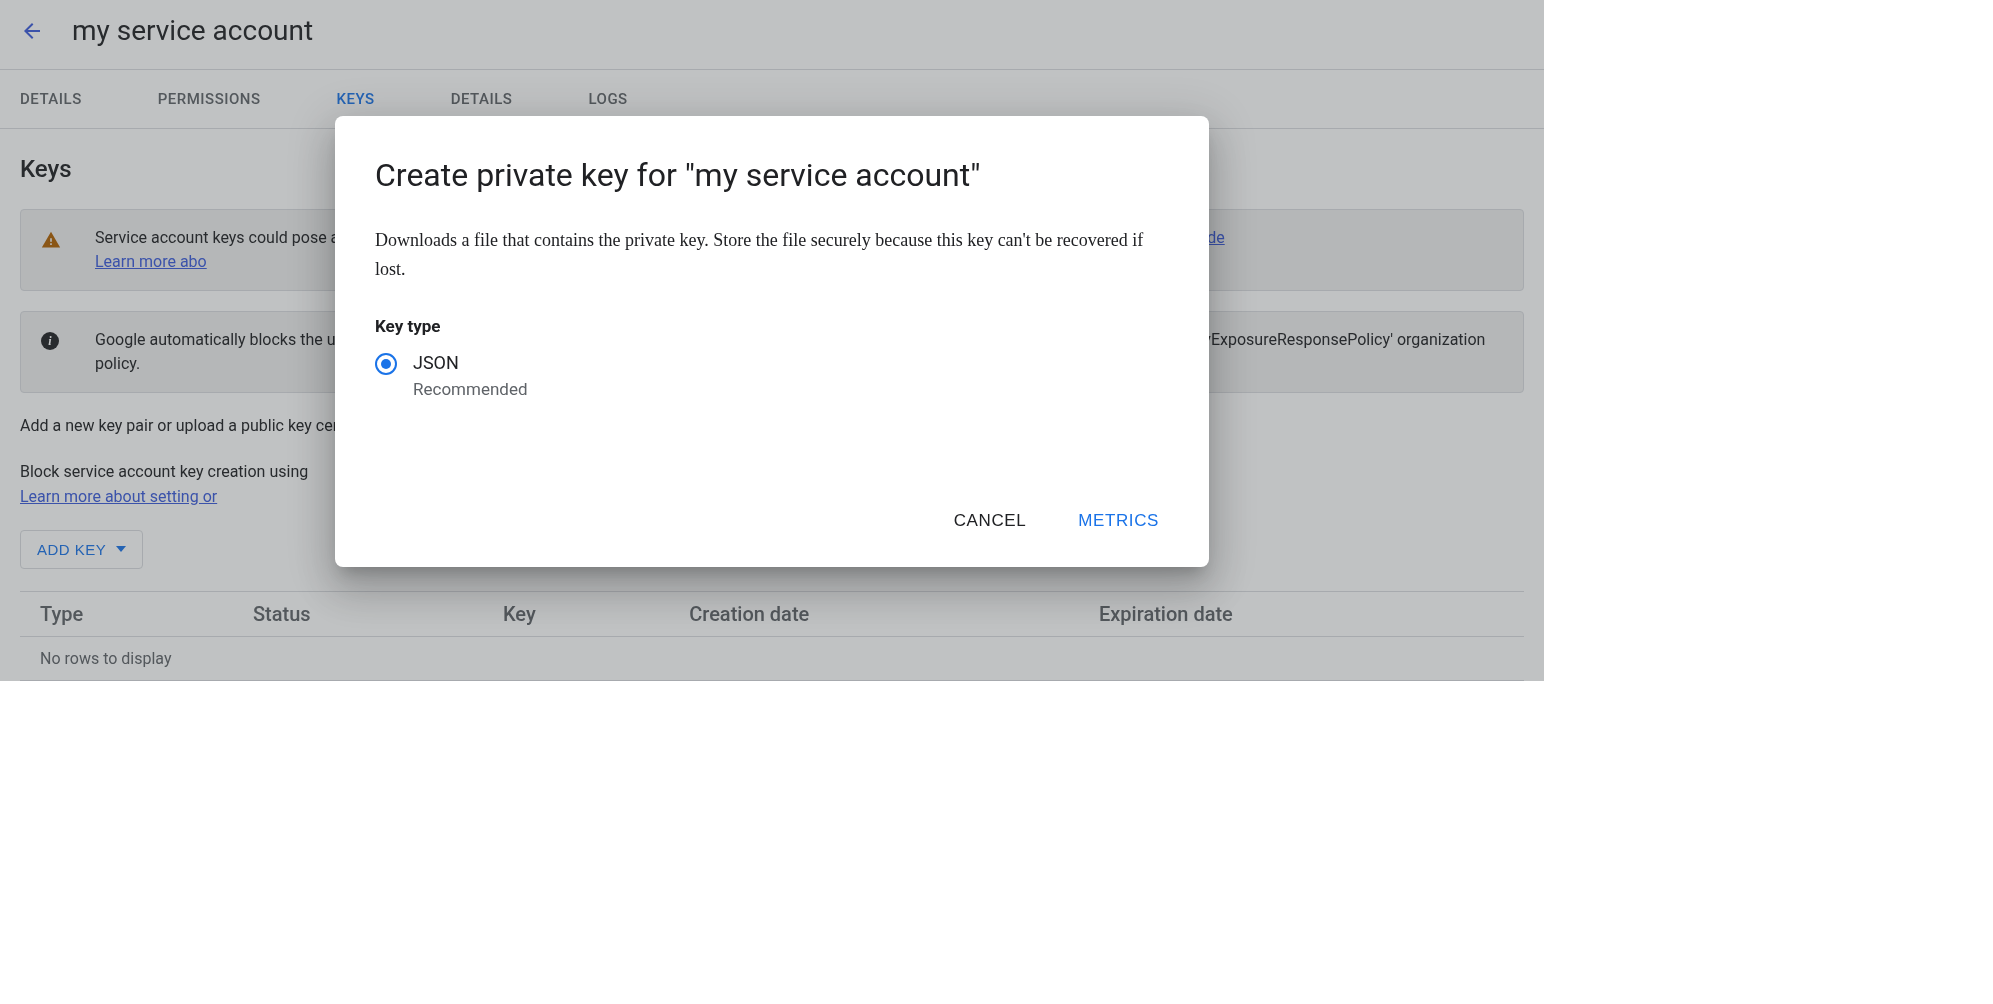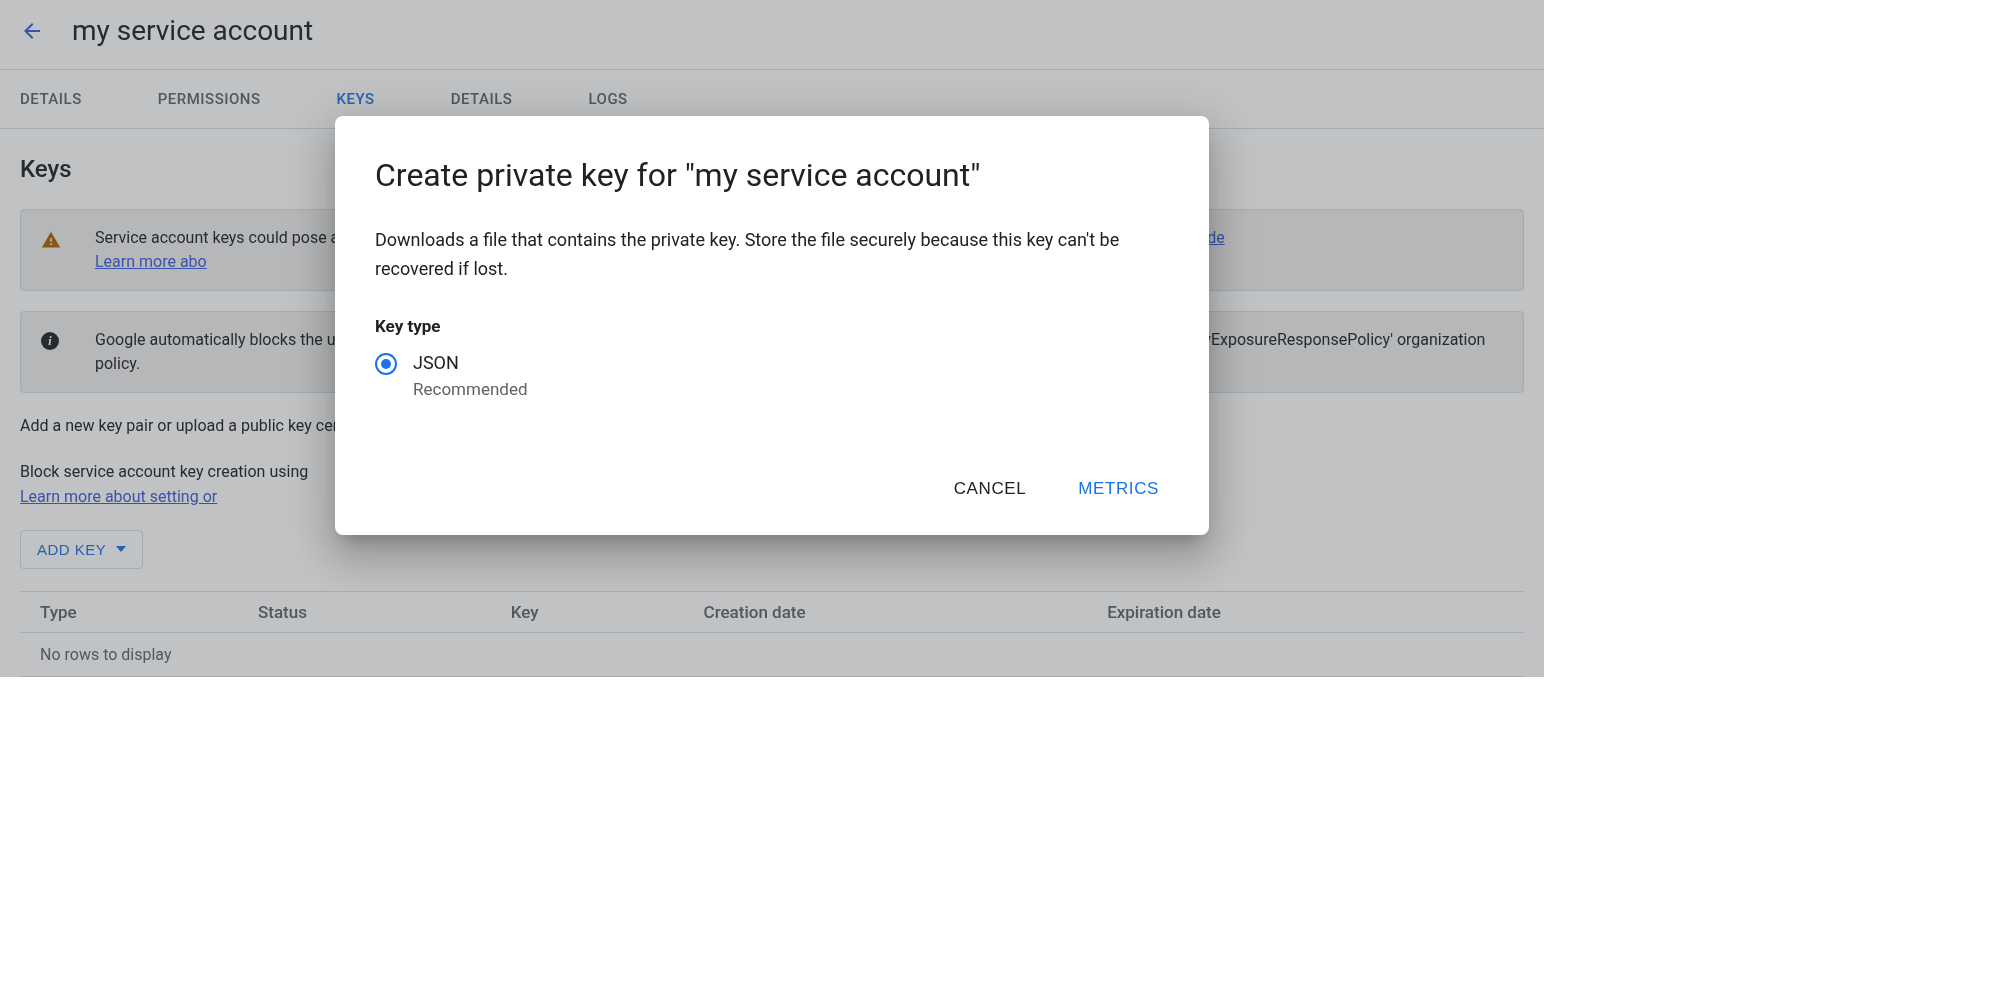--- a/index.html
+++ b/index.html
@@ -88,21 +88,21 @@
     .add-key-btn .tri {
       width: 0; height: 0;
       border-left: 5px solid transparent;
       border-right: 5px solid transparent;
       border-top: 6px solid #1a73e8;
     }
 
     table.keys { width: 100%; border-collapse: collapse; }
     table.keys thead th {
       text-align: left; font-weight: 500; color: #5f6368;
-      font-size: 17px; padding: 10px 20px;
+      font-size: 20px; padding: 10px 20px;
       border-top: 1px solid #dadce0;
       border-bottom: 1px solid #dadce0;
     }
     table.keys td.empty {
       padding: 12px 20px; font-size: 16px; color: #5f6368;
       border-bottom: 1px solid #dadce0;
     }
 
     
     .scrim {
@@ -114,39 +114,39 @@
       margin-top: 116px;
       width: 874px;
       background: #fff;
       border-radius: 8px;
       box-shadow: 0 11px 15px -7px rgba(0,0,0,.2),
                   0 24px 38px 3px rgba(0,0,0,.14),
                   0 9px 46px 8px rgba(0,0,0,.12);
       padding: 40px 40px 28px;
     }
     .dialog h1 { font-size: 32px; font-weight: 400; margin-bottom: 32px; }
-    .dialog .desc { font-size: 18px; line-height: 1.6; color: #202124; margin-bottom: 32px; }
+    .dialog .desc { font-size: 18px; line-height: 1.6; color: #202124; margin-bottom: 32px; font-family: Liberation Serif, serif; }
     .dialog .group-label { font-size: 17px; font-weight: 700; margin-bottom: 16px; }
 
     .radio-row { display: flex; align-items: flex-start; gap: 16px; margin-bottom: 22px; cursor: pointer; }
     .radio {
       width: 22px; height: 22px; border: 2px solid #5f6368; border-radius: 50%;
       flex: 0 0 auto; margin-top: 1px;
       display:flex; align-items:center; justify-content:center;
     }
     .radio.checked { border-color: #1a73e8; }
     .radio.checked::after {
       content:""; width:10px; height:10px; border-radius:50%; background:#1a73e8;
     }
     .radio-row .lbl { font-size: 18px; }
     .radio-row .sub { font-size: 17px; color: #5f6368; margin-top: 6px; }
 
     .dialog-actions {
       display: flex; justify-content: flex-end; gap: 32px;
-      margin-top: 72px;
+      margin-top: 104px;
     }
     .dlg-btn {
       background: none; border: none; cursor: pointer;
       font-size: 17px; font-weight: 500; letter-spacing: .6px;
       padding: 8px 10px;
     }
     .dlg-btn.cancel { color: #202124; }
     .dlg-btn.create { color: #1a73e8; }
   </style>
 </head>

